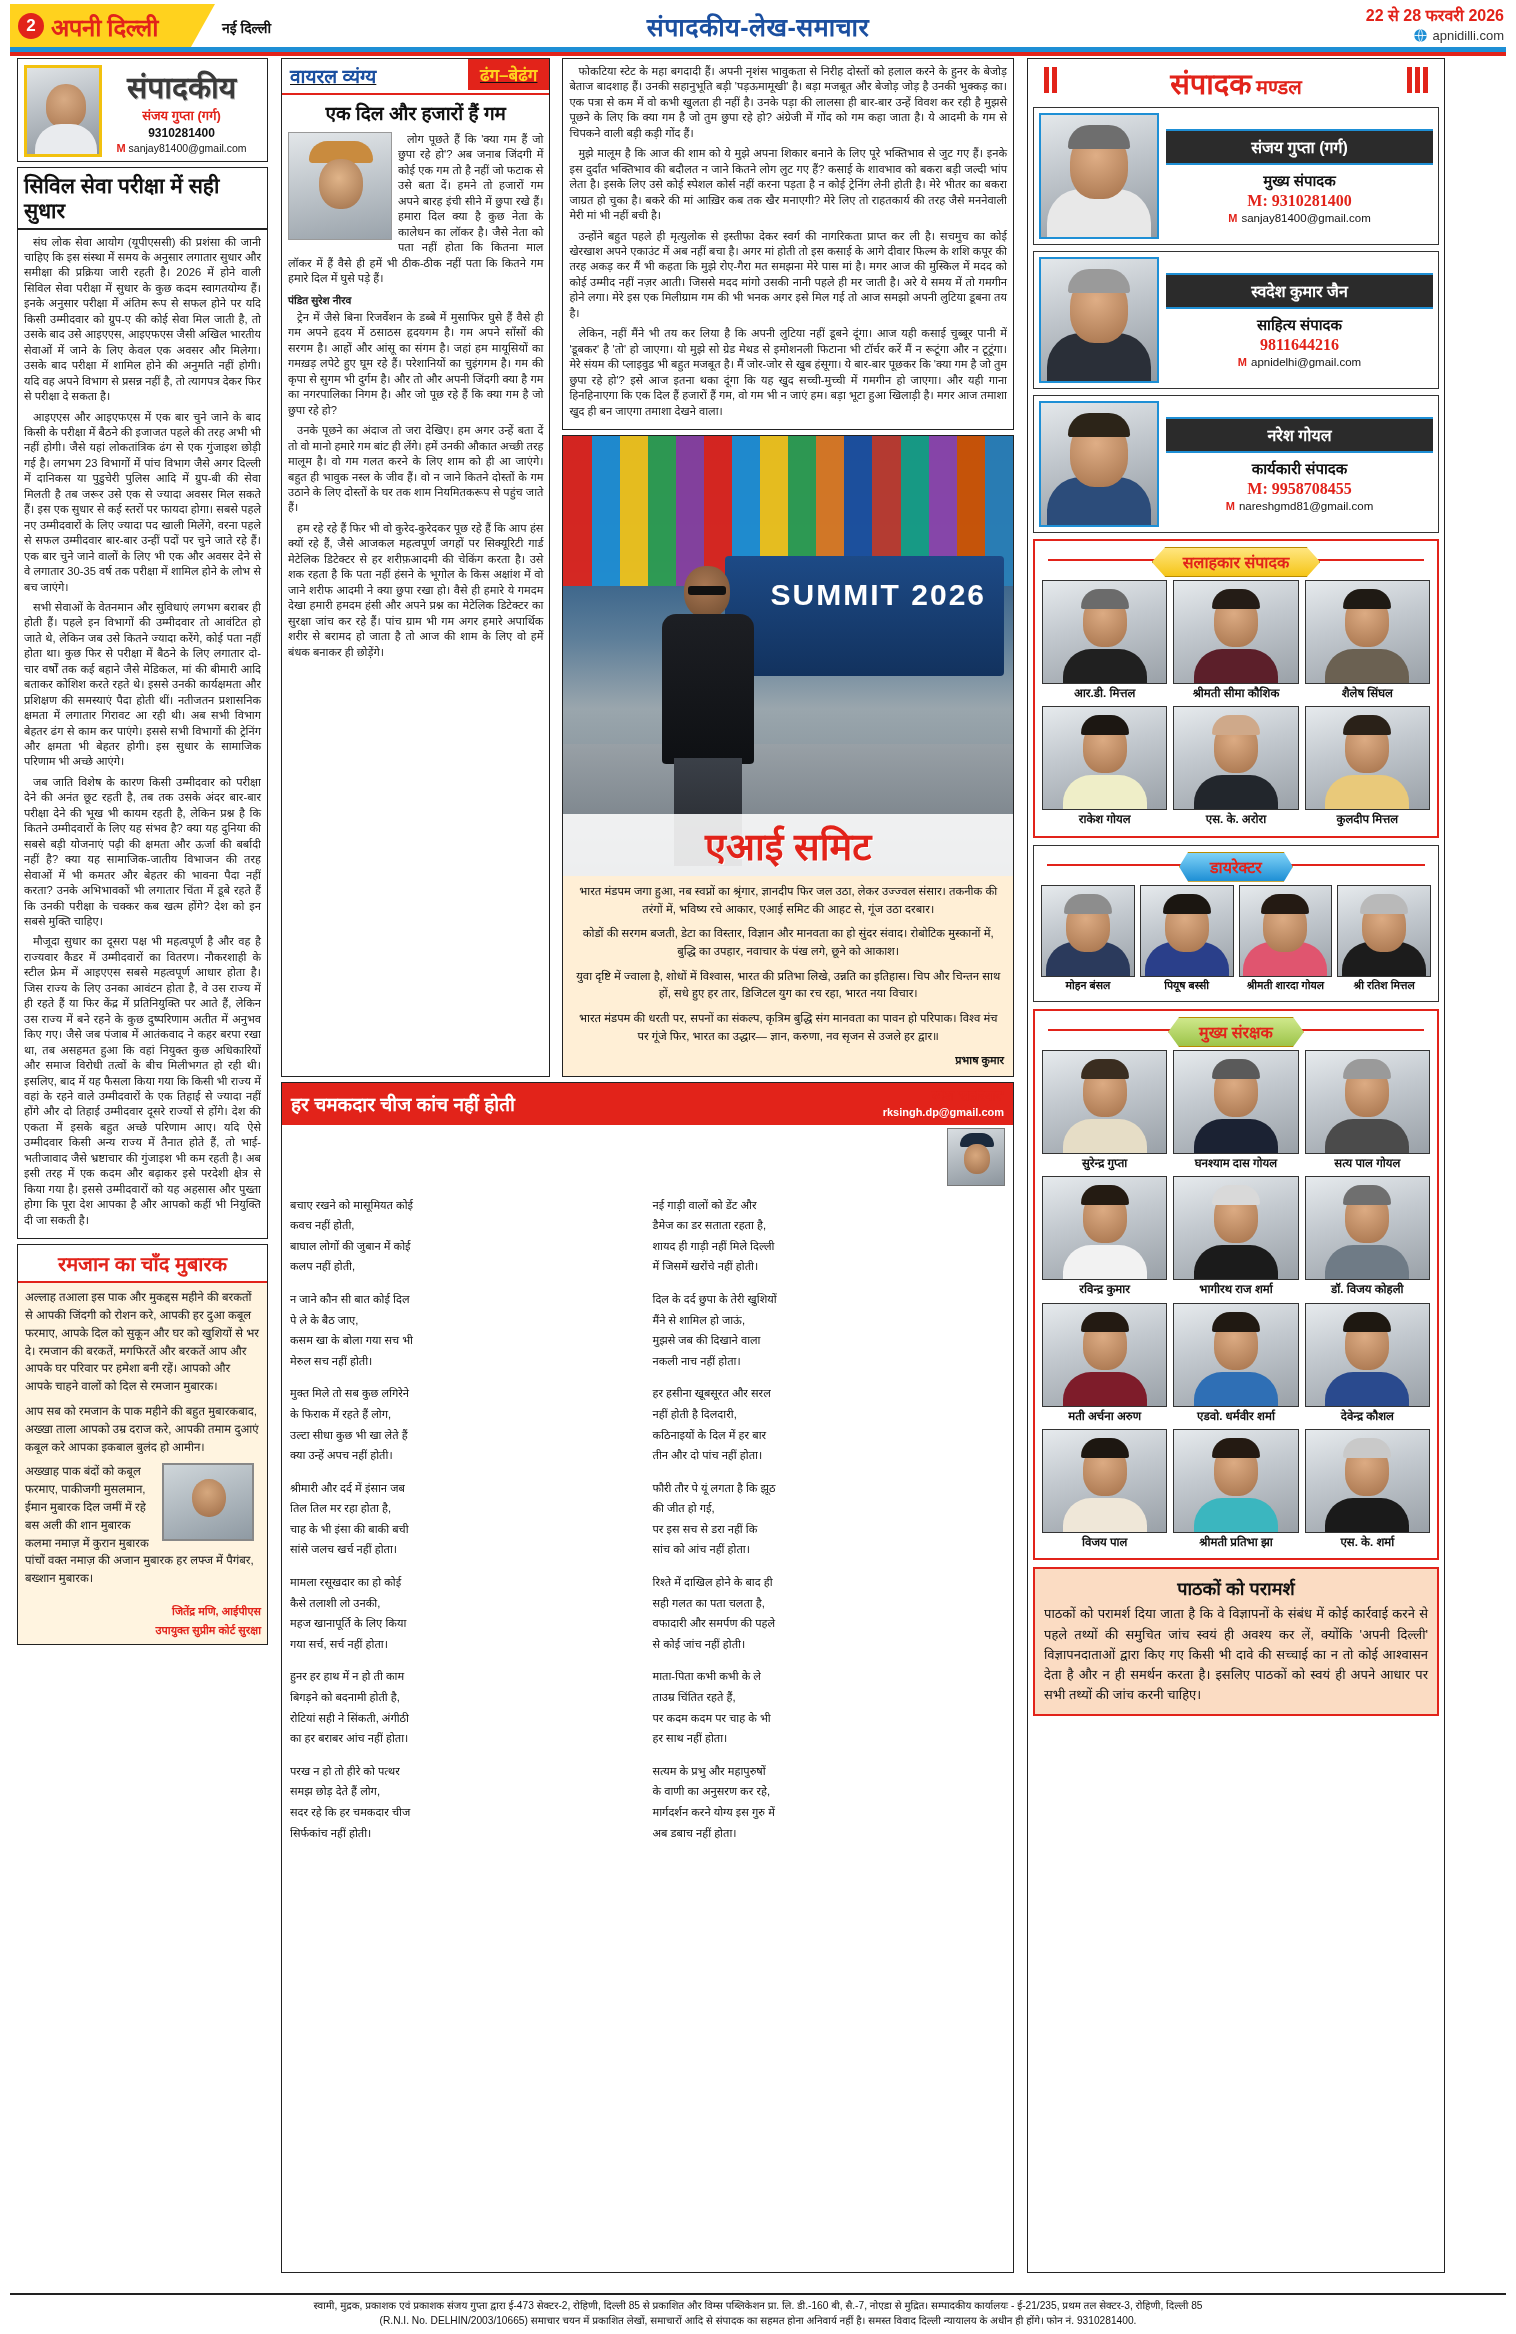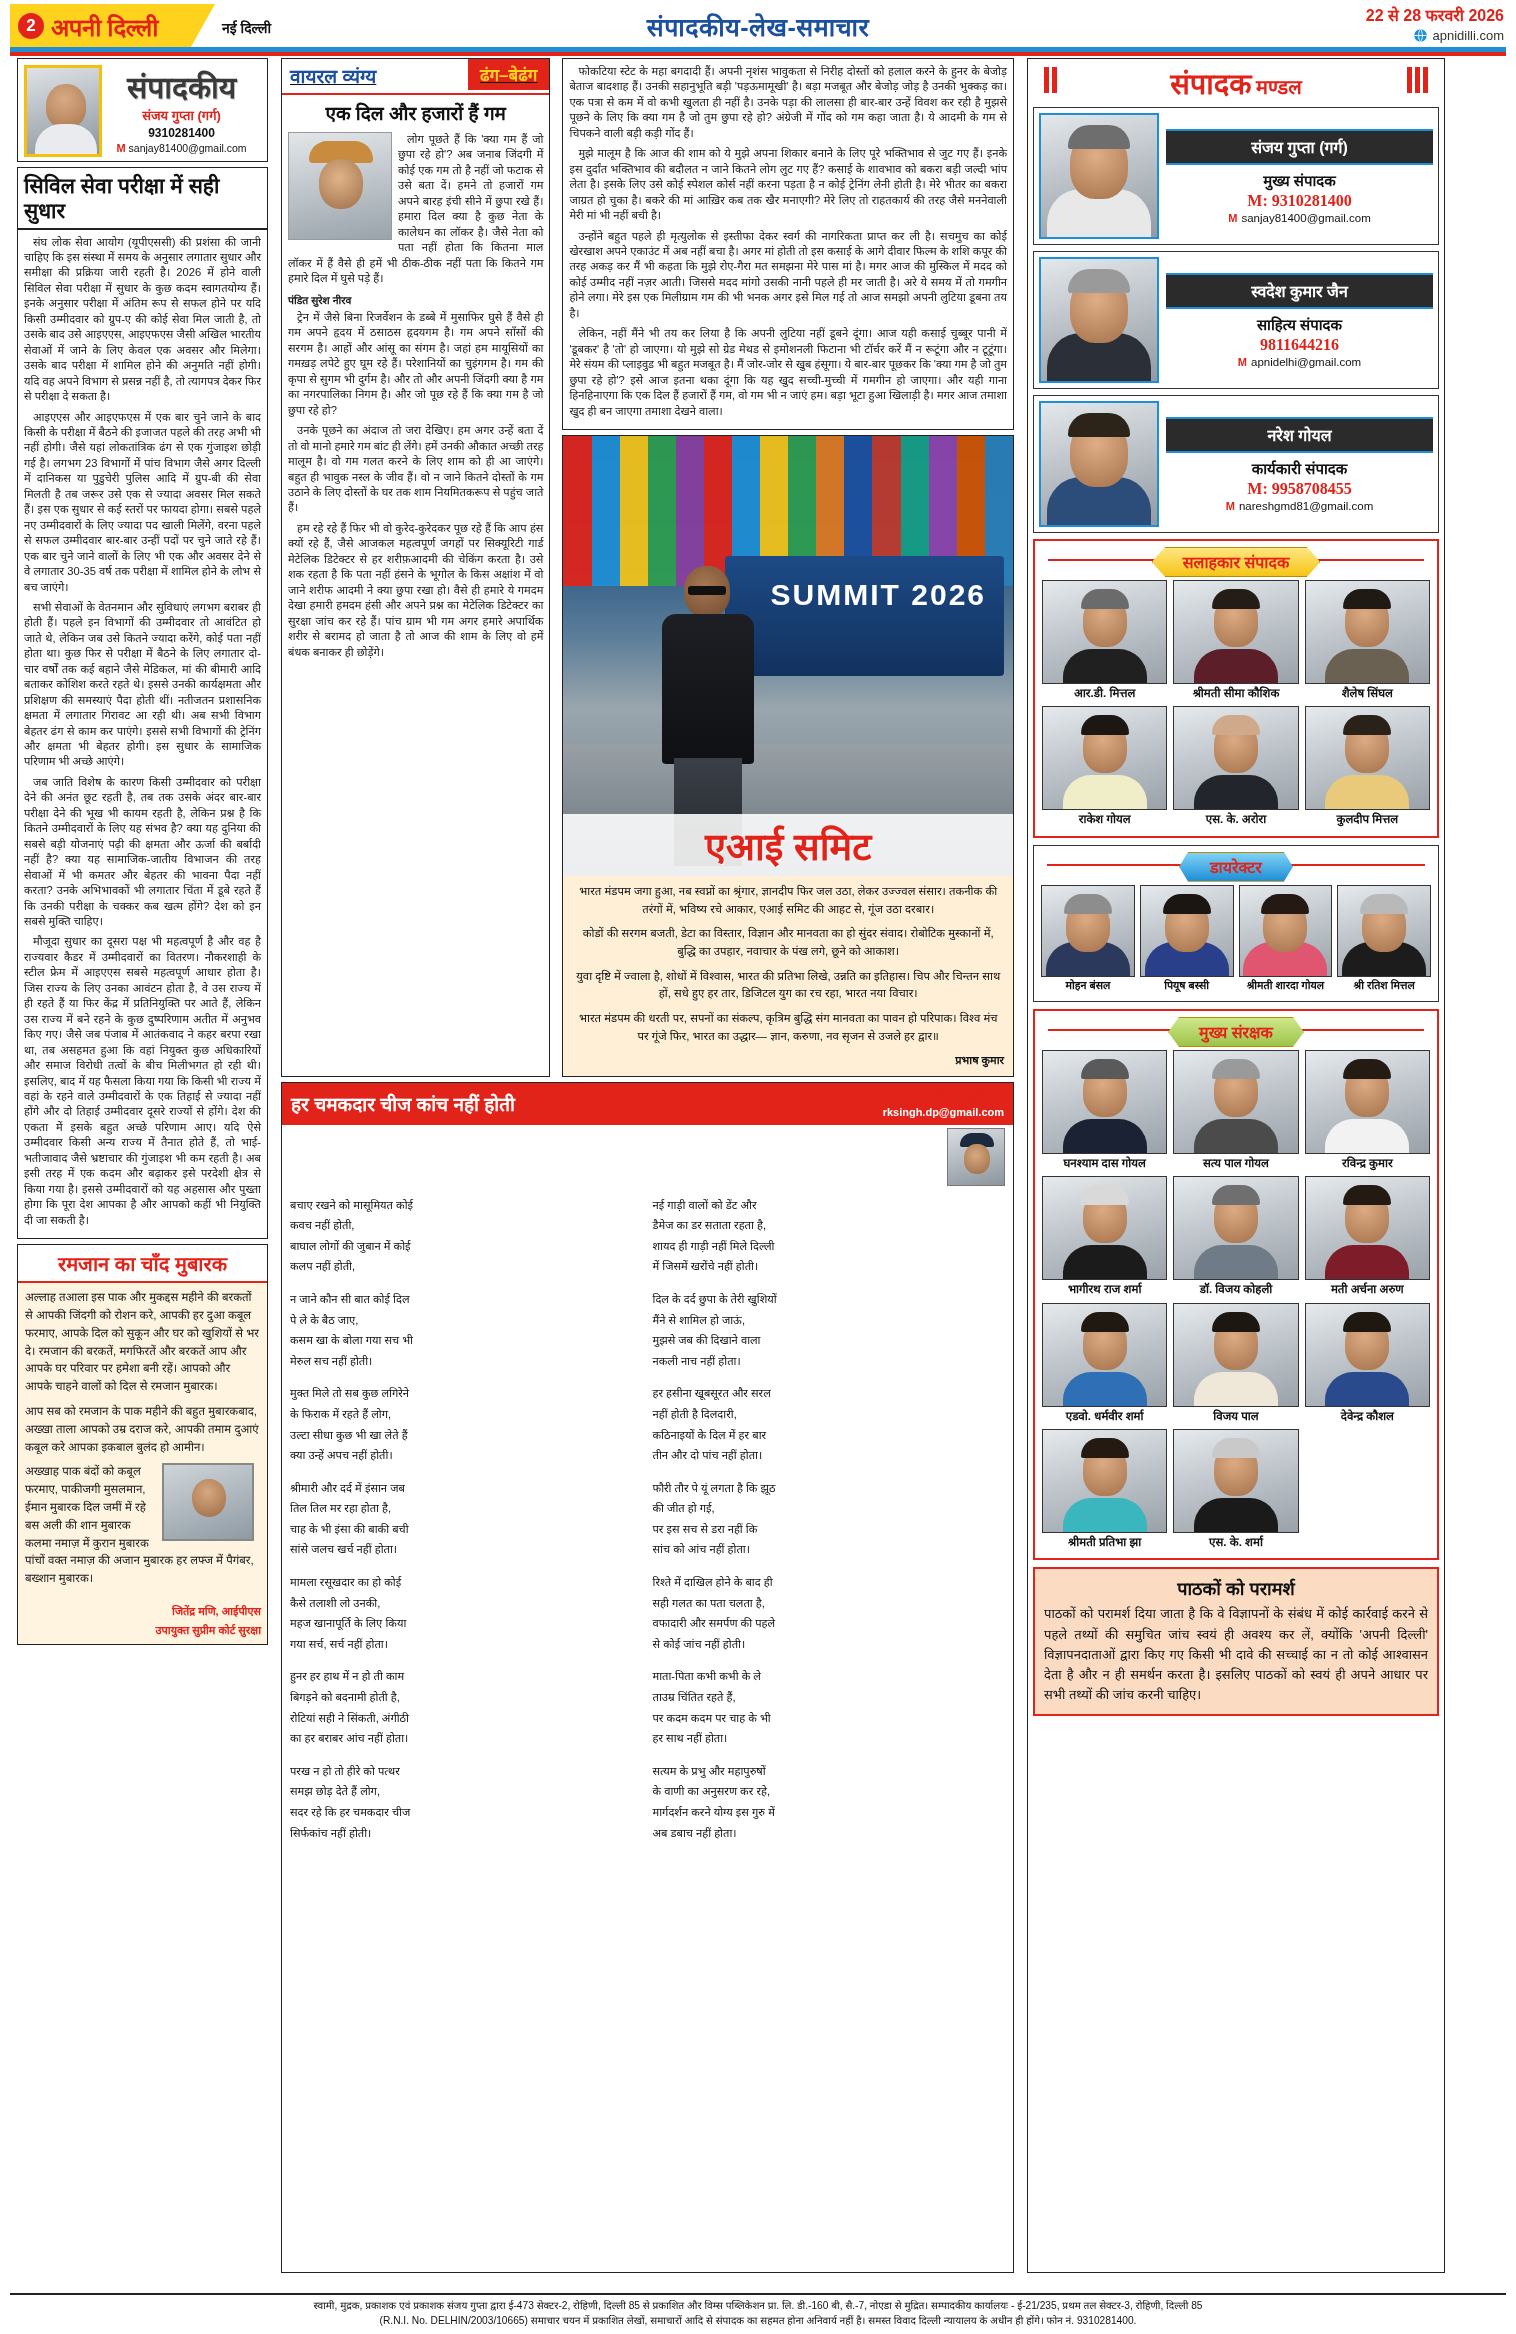--- a/index.html
+++ b/index.html
@@ -691,20 +691,28 @@
               </div>
               <div class="nm">श्री रतिश मित्तल</div>
             </div>
           </div>
         </div>
         <div class="group-box">
           <div class="group-head"><span class="chev green">मुख्य संरक्षक</span></div>
           <div class="grid3">
             <div class="member">
               <div class="pic">
+                <div class="body" style="background:#e6ddc6"></div>
+                <div class="face"></div>
+                <div class="hair" style="background:#3a2d20"></div>
+              </div>
+              <div class="nm">सुरेन्द्र गुप्ता</div>
+            </div>
+            <div class="member">
+              <div class="pic">
                 <div class="body" style="background:#1b2233"></div>
                 <div class="face"></div>
                 <div class="hair" style="background:#5a5a5a"></div>
               </div>
               <div class="nm">घनश्याम दास गोयल</div>
             </div>
             <div class="member">
               <div class="pic">
                 <div class="body" style="background:#4b4b4b"></div>
                 <div class="face"></div>
@@ -747,33 +755,33 @@
             <div class="member">
               <div class="pic">
                 <div class="body" style="background:#2f6fb5"></div>
                 <div class="face"></div>
                 <div class="hair" style="background:#201912"></div>
               </div>
               <div class="nm">एडवो. धर्मवीर शर्मा</div>
             </div>
             <div class="member">
               <div class="pic">
+                <div class="body" style="background:#2a4a8e"></div>
+                <div class="face"></div>
+                <div class="hair" style="background:#1e1811"></div>
+              </div>
+              <div class="nm">देवेन्द्र कौशल</div>
+            </div>
+            <div class="member">
+              <div class="pic">
                 <div class="body" style="background:#efe7d8"></div>
                 <div class="face"></div>
                 <div class="hair" style="background:#1d1711"></div>
               </div>
               <div class="nm">विजय पाल</div>
-            </div>
-            <div class="member">
-              <div class="pic">
-                <div class="body" style="background:#2a4a8e"></div>
-                <div class="face"></div>
-                <div class="hair" style="background:#1e1811"></div>
-              </div>
-              <div class="nm">देवेन्द्र कौशल</div>
             </div>
             <div class="member">
               <div class="pic">
                 <div class="body" style="background:#3bb6bf"></div>
                 <div class="face"></div>
                 <div class="hair" style="background:#241a12"></div>
               </div>
               <div class="nm">श्रीमती प्रतिभा झा</div>
             </div>
             <div class="member">

